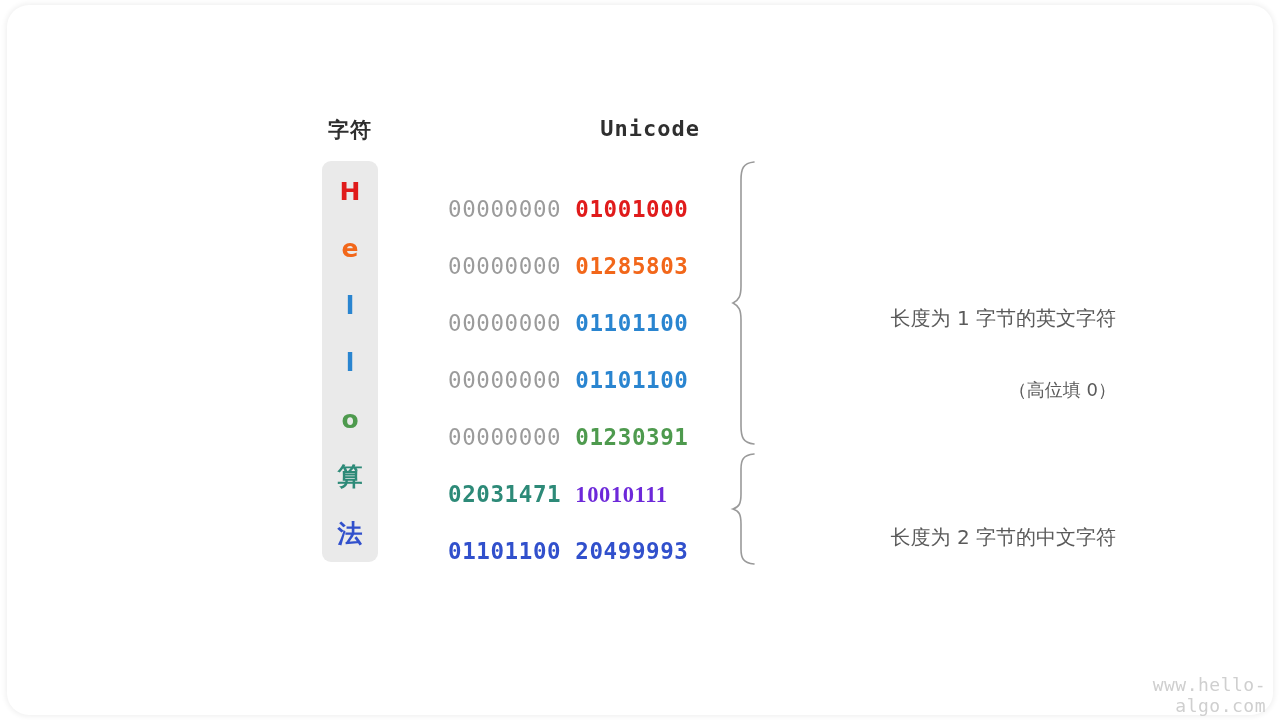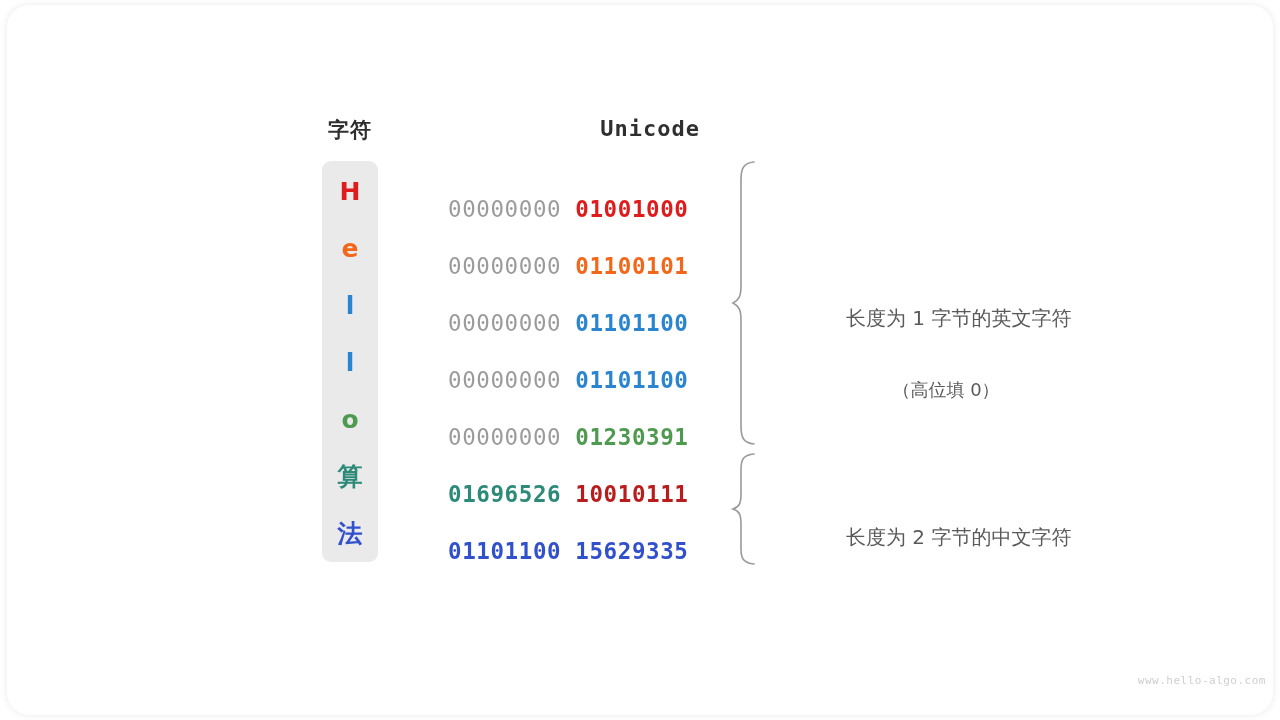--- a/index.html
+++ b/index.html
@@ -118,21 +118,21 @@
   
   .brace-svg {
     position: absolute;
     overflow: visible;
   }
 
   
   .annotation {
     position: absolute;
     color: #5a5a5a;
-    text-align: center;
+    text-align: right;
     font-family: "DejaVu Sans", "Liberation Sans", sans-serif;
     font-size: 20px;
     white-space: pre;
     line-height: 36px;
   }
   #annotation-1 {
     left: 760px;
     top: 264px;
     width: 340px;
   }
@@ -147,21 +147,21 @@
   }
 
   
   #watermark {
     position: absolute;
     left: 1070px;
     top: 674px;
     width: 180px;
     text-align: right;
     color: #cfcfcf;
-    font-size: 11px;
+    font-size: 18px;
     font-family: "DejaVu Sans Mono", "Liberation Mono", monospace;
     letter-spacing: 0.5px;
   }
 </style>
 </head>
 <body>
 
 <div id="page-card"></div>
 
 <div id="figure">
@@ -172,41 +172,41 @@
 
   <div id="char-panel"></div>
 
   <div id="rows-container">
       <div class="row" style="top: 174px;">
         <div class="row-char latin" style="color: rgb(224, 27, 27);">H</div>
         <div class="row-bits"><span class="bits-high" style="color: rgb(155, 155, 155);">00000000</span><span> </span><span class="bits-low" style="color: rgb(224, 27, 27);">01001000</span></div>
       </div>
       <div class="row" style="top: 231px;">
         <div class="row-char latin" style="color: rgb(242, 103, 26);">e</div>
-        <div class="row-bits"><span class="bits-high" style="color: rgb(155, 155, 155);">00000000</span><span> </span><span class="bits-low" style="color: rgb(242, 103, 26);">01100101</span></div>
+        <div class="row-bits"><span class="bits-high" style="color: rgb(155, 155, 155);">00000000</span><span> </span><span class="bits-low" style="color: rgb(242, 103, 26);">01285803</span></div>
       </div>
       <div class="row" style="top: 288px;">
         <div class="row-char latin" style="color: rgb(42, 133, 208);">l</div>
         <div class="row-bits"><span class="bits-high" style="color: rgb(155, 155, 155);">00000000</span><span> </span><span class="bits-low" style="color: rgb(42, 133, 208);">01101100</span></div>
       </div>
       <div class="row" style="top: 345px;">
         <div class="row-char latin" style="color: rgb(42, 133, 208);">l</div>
         <div class="row-bits"><span class="bits-high" style="color: rgb(155, 155, 155);">00000000</span><span> </span><span class="bits-low" style="color: rgb(42, 133, 208);">01101100</span></div>
       </div>
       <div class="row" style="top: 402px;">
         <div class="row-char latin" style="color: rgb(78, 154, 78);">o</div>
         <div class="row-bits"><span class="bits-high" style="color: rgb(155, 155, 155);">00000000</span><span> </span><span class="bits-low" style="color: rgb(78, 154, 78);">01230391</span></div>
       </div>
       <div class="row" style="top: 459px;">
         <div class="row-char cjk" style="color: rgb(45, 138, 120);">算</div>
-        <div class="row-bits"><span class="bits-high" style="color: rgb(45, 138, 120); font-weight: bold;">01696526</span><span> </span><span class="bits-low" style="color: #b91c1c;">10010111</span></div>
+        <div class="row-bits"><span class="bits-high" style="color: rgb(45, 138, 120); font-weight: bold;">02031471</span><span> </span><span class="bits-low" style="color: #6d28d9; font-family: Liberation Serif, serif;">10010111</span></div>
       </div>
       <div class="row" style="top: 516px;">
         <div class="row-char cjk" style="color: rgb(49, 80, 204);">法</div>
-        <div class="row-bits"><span class="bits-high" style="color: rgb(49, 80, 204); font-weight: bold;">01101100</span><span> </span><span class="bits-low" style="color: rgb(49, 80, 204);">15629335</span></div>
+        <div class="row-bits"><span class="bits-high" style="color: rgb(49, 80, 204); font-weight: bold;">01101100</span><span> </span><span class="bits-low" style="color: rgb(49, 80, 204);">20499993</span></div>
       </div>
     </div>
 
   <svg class="brace-svg" id="brace-ascii" style="left:716px; top:160px;" width="34" height="286" viewBox="0 0 34 286">
     <path d="M 22 2 C 11 3 9 9 9 20 L 9 126 C 9 136 7 140 1 143 C 7 146 9 150 9 160 L 9 266 C 9 277 11 283 22 284" fill="none" stroke="#9a9a9a" stroke-width="1.6" stroke-linecap="round"></path>
   </svg>
 
   <svg class="brace-svg" id="brace-cjk" style="left:716px; top:452px;" width="34" height="114" viewBox="0 0 34 114">
     <path d="M 22 2 C 11 3 9 8 9 17 L 9 42 C 9 52 7 55 1 57 C 7 59 9 62 9 72 L 9 97 C 9 106 11 111 22 112" fill="none" stroke="#9a9a9a" stroke-width="1.6" stroke-linecap="round"></path>
   </svg>

